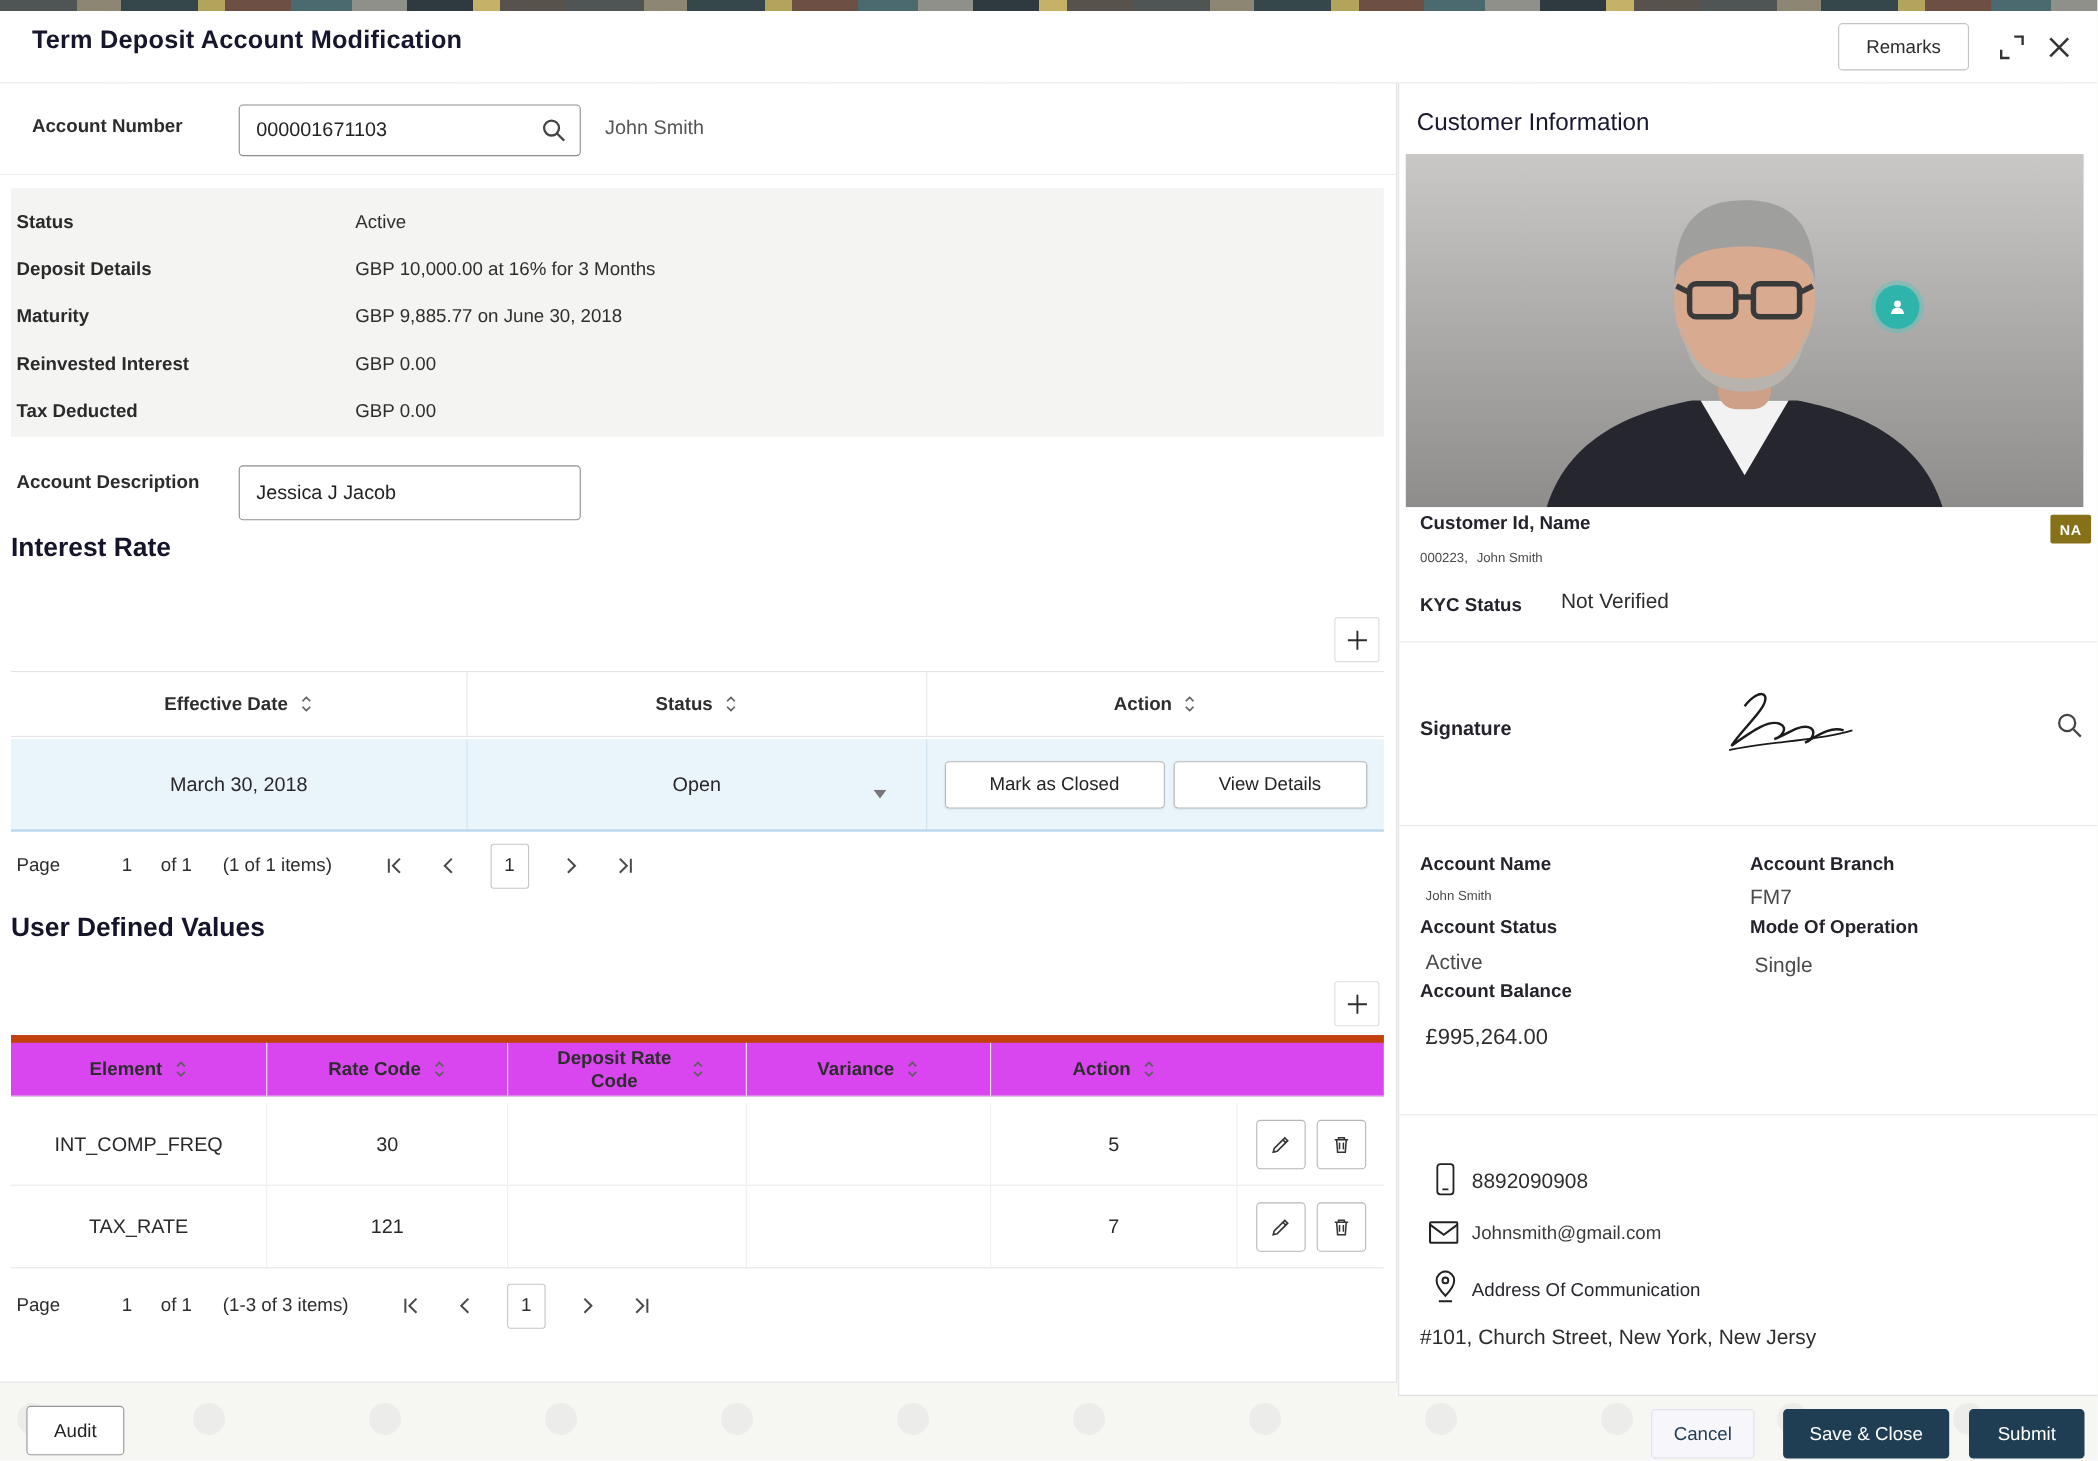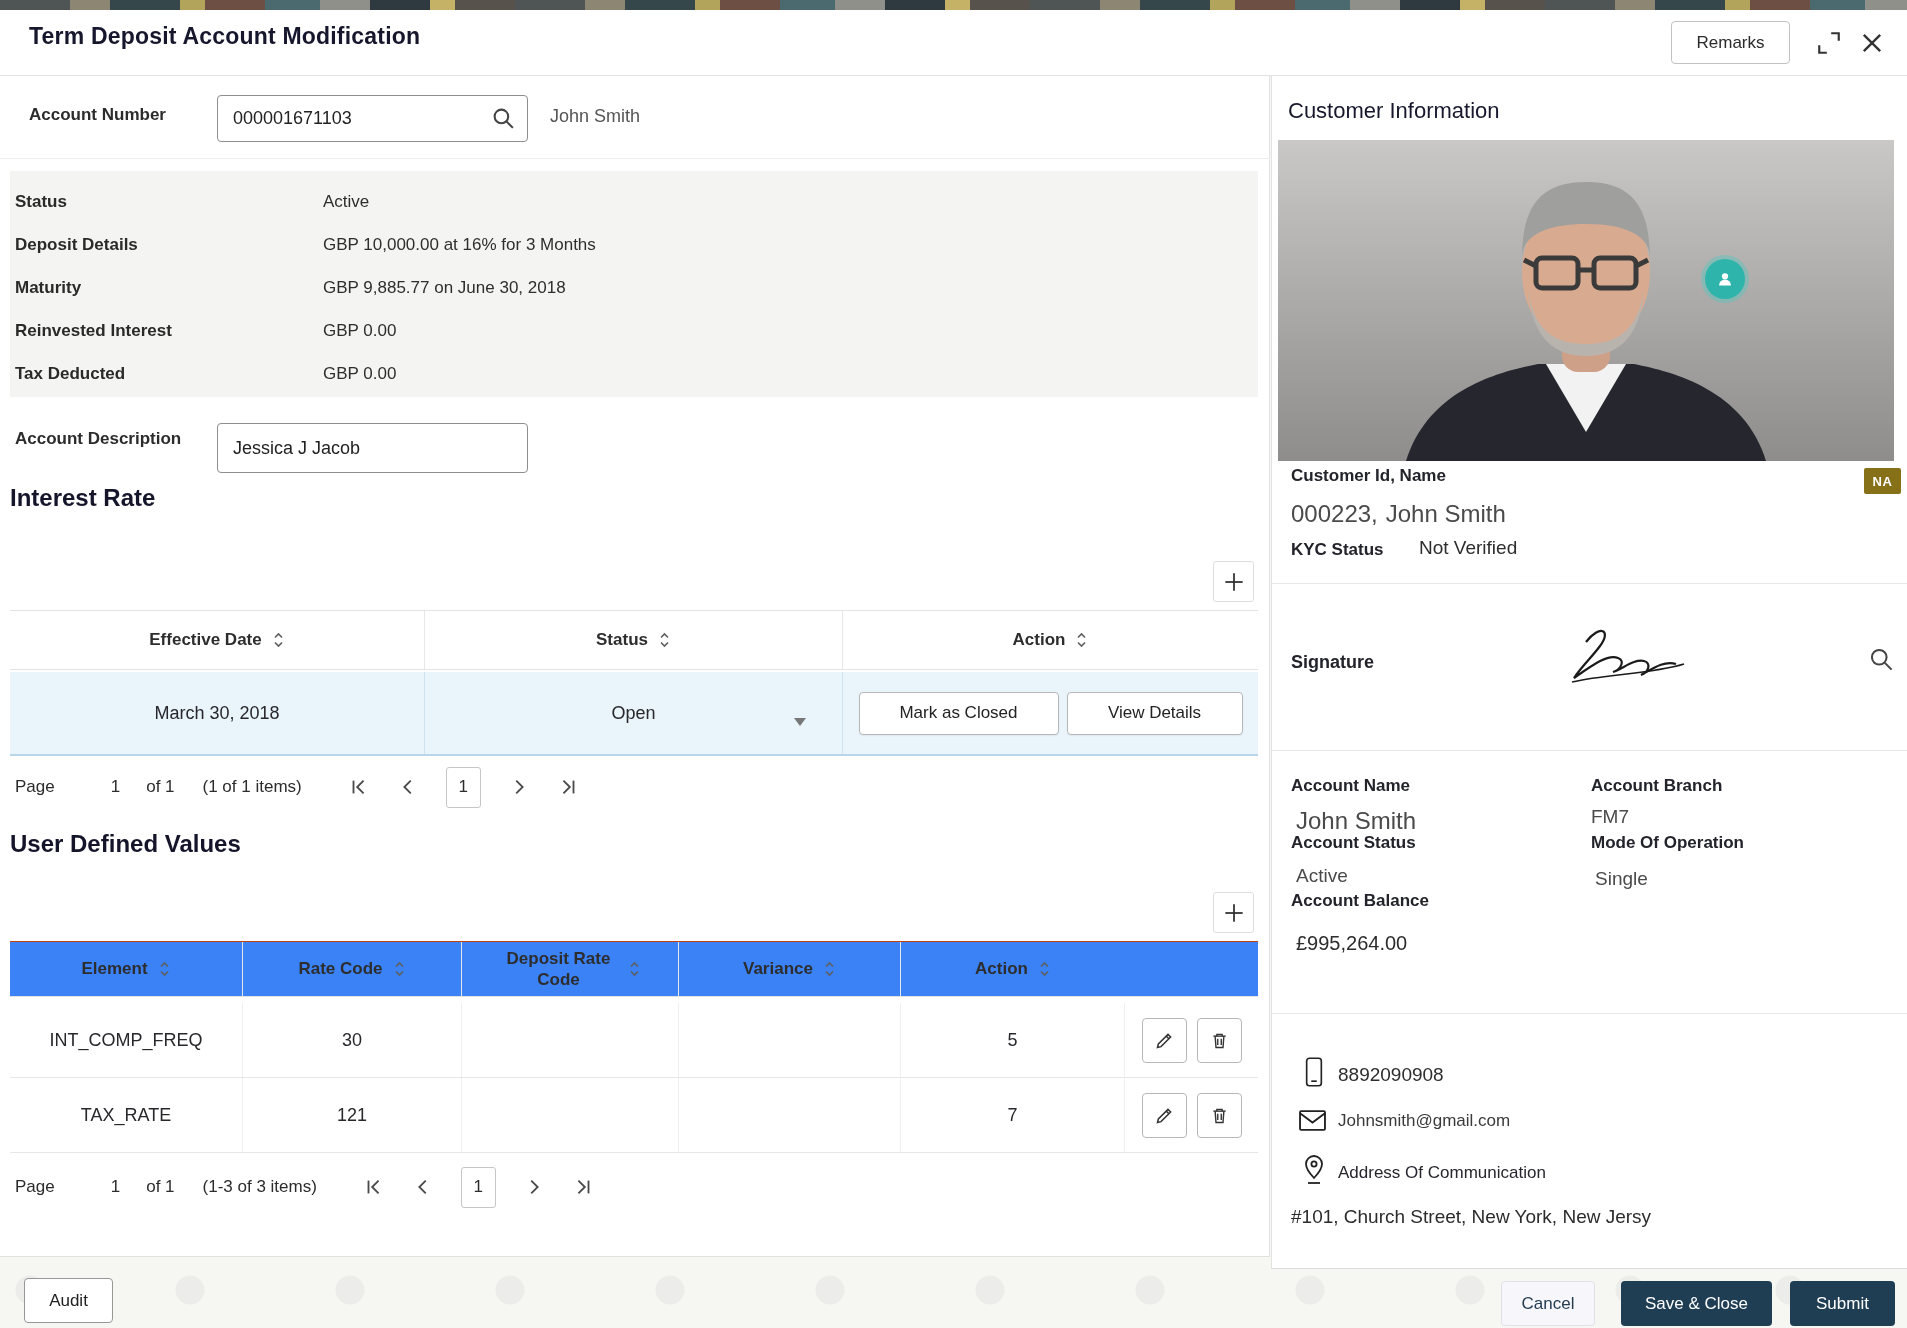--- a/index.html
+++ b/index.html
@@ -58,36 +58,36 @@
   .pag{position:absolute;display:flex;align-items:center;height:42px;font-size:17px;color:#2c2c2c}
   .ir-pag{left:15px;top:690px}
   .udv-pag{left:15px;top:1090px}
   .pnum{margin-left:56px}
   .pof{margin-left:26px}
   .pitems{margin-left:28px}
   .pnav{display:flex;align-items:center;margin-left:46px;gap:27px}
   .pic{width:22px;height:22px;display:inline-flex;cursor:pointer}
   .pbox{width:35px;height:41px;border:1px solid #c6c6c6;border-radius:3px;display:flex;align-items:center;justify-content:center;cursor:pointer;background:#fff;font-size:17px}
 
-  .udv-head{position:absolute;left:10px;top:865px;width:1248px;height:56px;display:grid;grid-template-columns:233px 219px 217px 222px 224px 133px;border-top:1px solid #c2410c;border-bottom:1px solid #e3e3e3;background:#3b82f6}
+  .udv-head{position:absolute;left:10px;top:865px;width:1248px;height:56px;display:grid;grid-template-columns:233px 219px 217px 222px 224px 133px;border-top:7px solid #c2410c;border-bottom:1px solid #e3e3e3;background:#d946ef}
   .udv-row{position:absolute;left:10px;width:1248px;height:75px;display:grid;grid-template-columns:233px 219px 217px 222px 224px 133px;background:#fff;border-bottom:1px solid #e7e7e7}
   .udv-r1{top:927px}
   .udv-r2{top:1002px}
   .udv-row .td{border-right:1px solid #efefef}
   .udv-row .td:last-child{border-right:none}
   .btn-ic{width:45px;height:45px;background:#fff;border:1px solid #b7b7b7;border-radius:4px;display:flex;align-items:center;justify-content:center}
 
   .btn-audit{position:absolute;left:24px;top:1278px;width:89px;height:45px;background:#fff;border:1px solid #979797;border-radius:4px;font-size:17px;color:#222}
 
   .right-card{position:absolute;left:1271px;top:76px;width:636px;height:1193px;background:#fff;border-left:1px solid #e2e2e2;border-bottom:1px solid #dcdcdc}
   .ci-title{position:absolute;left:16px;top:22px;margin:0;font-size:22px;font-weight:500;color:#17172e}
   .photo{position:absolute;left:6px;top:64px;width:616px;height:321px;overflow:hidden;background:#a9a8a6}
   .teal-badge{position:absolute;left:433px;top:183px;width:40px;height:40px;border-radius:50%;background:var(--teal-badge,#2fb4ac);display:flex;align-items:center;justify-content:center;box-shadow:0 0 0 4px rgba(78,199,192,.4)}
   .ci-lbl{position:absolute;font-size:17px;font-weight:600;color:#23232b}
-  .ci-val{position:absolute;font-size:24px;color:#4a4a4a}
+  .ci-val{position:absolute;font-size:12px;color:#4a4a4a}
   #lbl-idname{left:19px;top:390px}
   .na-badge{position:absolute;left:592px;top:392px;width:37px;height:26px;background:var(--badge-na,#867119);color:#fff;font-size:13px;font-weight:700;display:flex;align-items:center;justify-content:center;border-radius:2px;letter-spacing:.5px}
   #val-idname{left:19px;top:424px}
   #val-idname .cname{margin-left:8px}
   #lbl-kyc{left:19px;top:464px}
   #val-kyc{left:147px;top:461px;font-size:19px;color:#2e2e2e}
   .ci-div{position:absolute;left:0;width:636px;height:1px;background:#e8e8e8}
   #div1{top:507px}
   #lbl-sig{left:19px;top:576px;font-size:18px}
   .sig{position:absolute;left:282px;top:546px;width:150px;height:75px}

